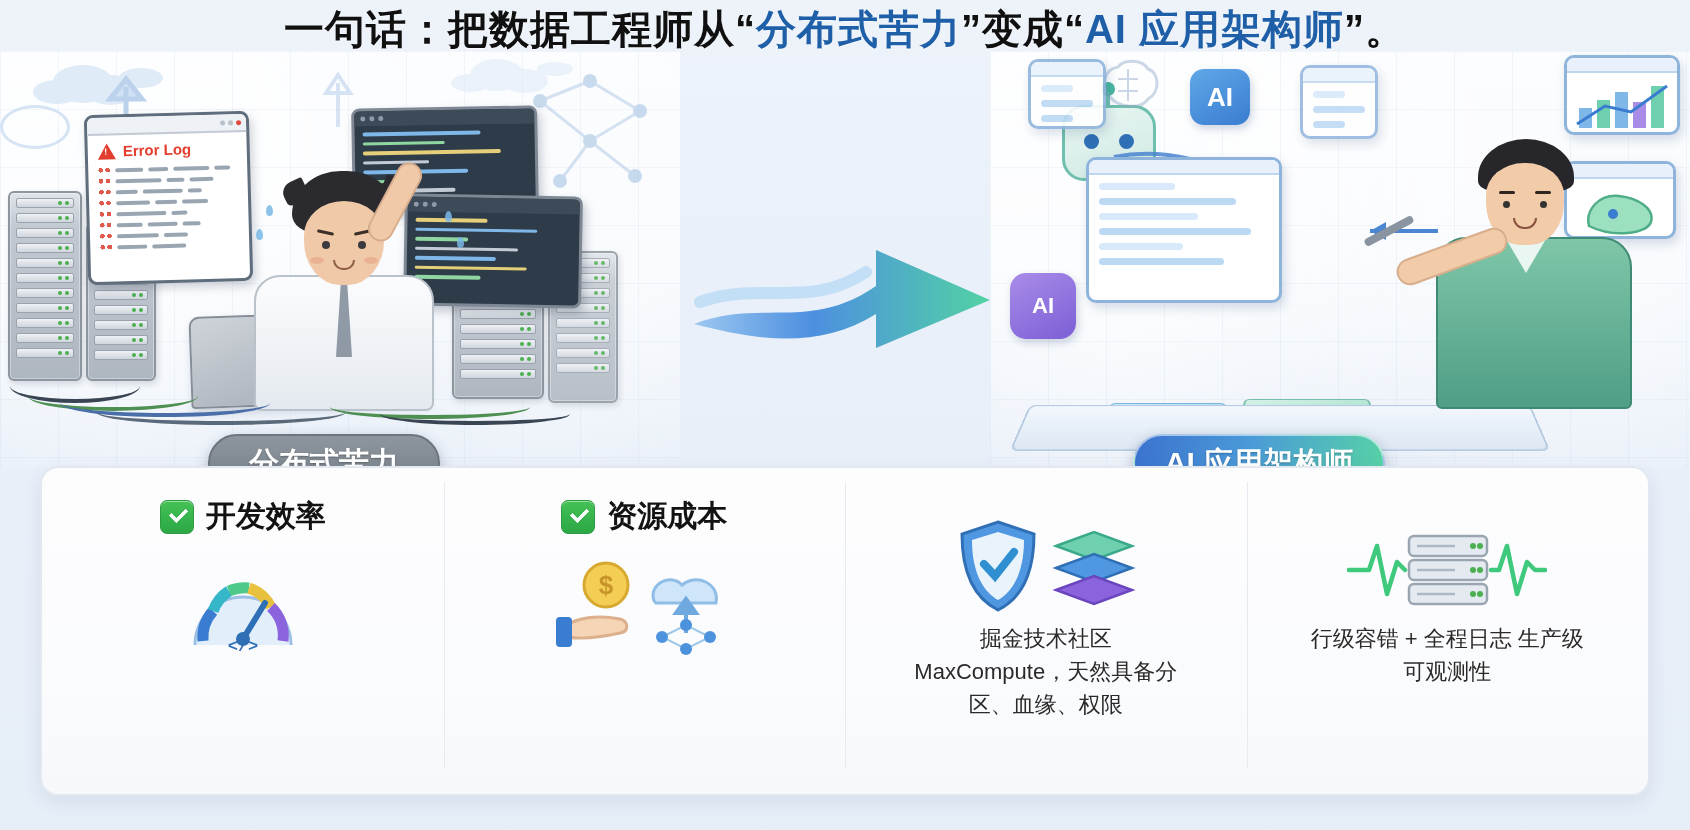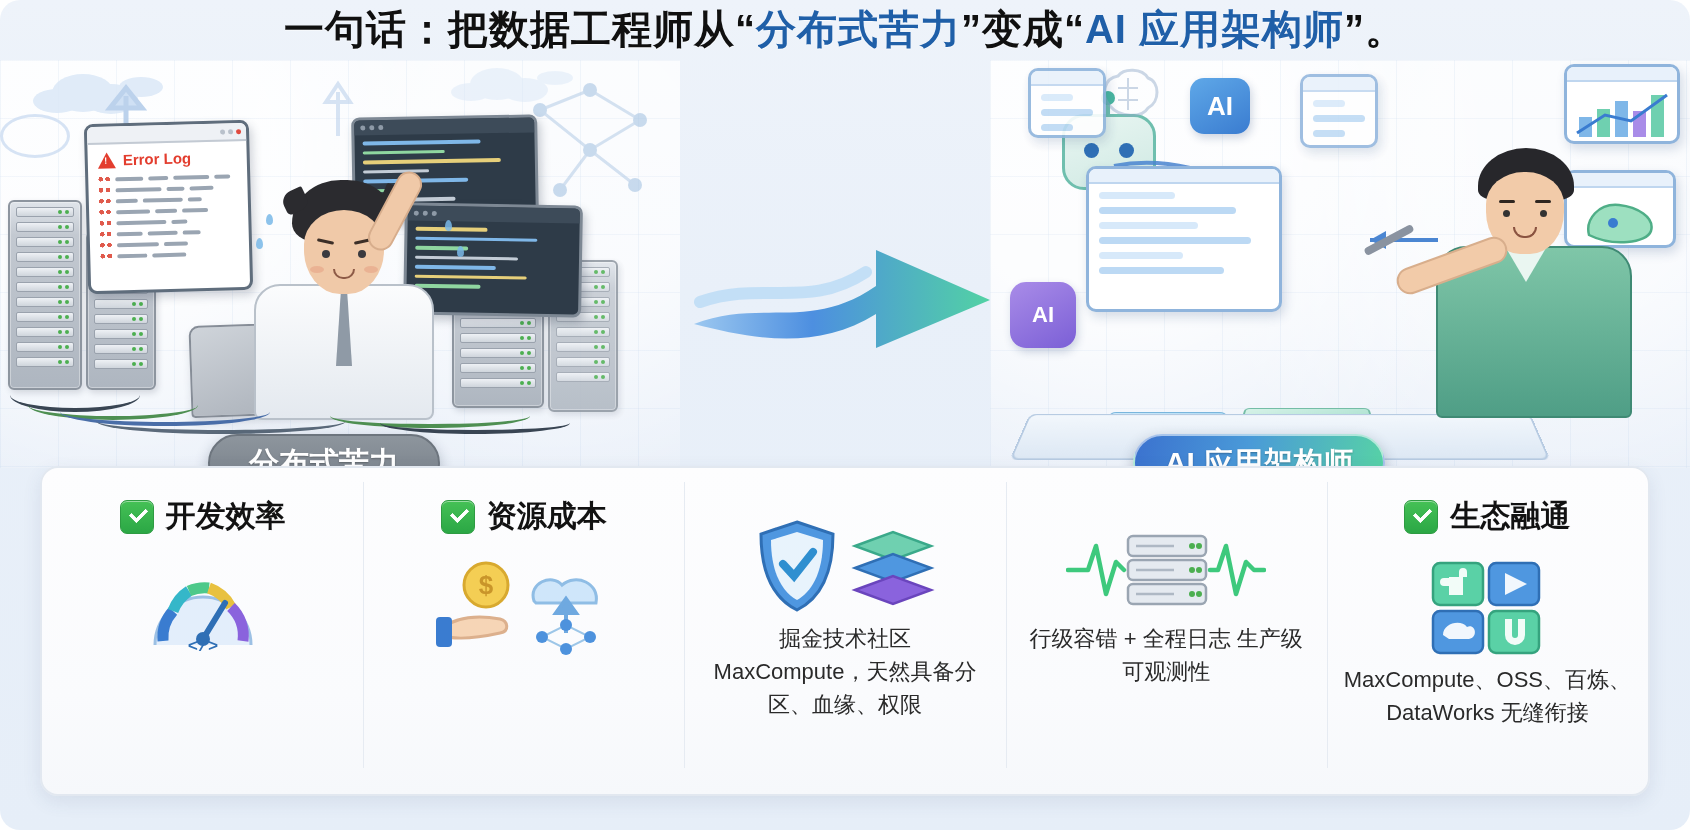--- a/index.html
+++ b/index.html
@@ -5,42 +5,41 @@
   * { box-sizing: border-box; margin: 0; padding: 0; }
   html, body {
     width: 1690px; height: 830px;
     font-family: "Liberation Sans", "DejaVu Sans", sans-serif;
     overflow: hidden;
   }
   #stage {
     position: relative;
     width: 1690px; height: 830px;
     background: linear-gradient(180deg,#eef3fa 0%, #e9f0f9 35%, #e6eef8 100%);
-    border-radius: 20px;
   }
 
   
   #title {
     position: absolute; top: 2px; left: 0; width: 1690px;
     text-align: center;
     font-size: 40px; font-weight: 700; letter-spacing: 1px;
     color: #101010; white-space: nowrap;
     line-height: 54px;
     text-shadow: 0 1px 0 rgba(255,255,255,.6);
   }
   #title .hl { color: #1f5fa8; }
   #title .q { color: #101010; }
 
   
   #illo {
     position: absolute; top: 48px; left: 0;
     width: 1690px; height: 420px;
     overflow: hidden;
   }
-  .half { position: absolute; top: 12px; height: 420px; }
+  .half { position: absolute; top: 3px; height: 420px; }
   .half.left  { left: 0;    width: 680px; }
   .half.right { right: 0;   width: 700px; }
 
   .bgwash {
     position:absolute; inset:0;
     background:
       radial-gradient(circle at 18% 22%, rgba(255,255,255,.85) 0 24%, rgba(255,255,255,0) 60%),
       radial-gradient(circle at 82% 26%, rgba(255,255,255,.7) 0 22%, rgba(255,255,255,0) 58%),
       linear-gradient(180deg,#f3f7fd 0%,#e7eef8 100%);
   }
@@ -692,34 +691,15 @@
                 <path d="M70 78 L108 78"></path>
             </g>
           </g>
           <path d="M2 54 L22 54 L30 30 L40 78 L50 46 L58 54" fill="none" stroke="#3ec97d" stroke-width="4.5" stroke-linecap="round" stroke-linejoin="round"></path>
           <path d="M144 54 L152 54 L160 30 L170 78 L180 46 L188 54 L198 54" fill="none" stroke="#3ec97d" stroke-width="4.5" stroke-linecap="round" stroke-linejoin="round"></path>
         </svg>
       </div>
       <div class="cdesc">行级容错 + 全程日志 生产级可观测性</div>
     </div>
 
-    <div class="card">
-      <div class="chead">
-        <span class="check"></span>
-        <span class="ctitle">生态融通</span>
-      </div>
-      <div class="cicon">
-        <svg width="120" height="100" viewBox="0 0 120 100">
-          <rect x="6" y="6" width="50" height="42" rx="7" fill="#5ad1a6" stroke="#35a37e" stroke-width="2.5"></rect>
-          <rect x="62" y="6" width="50" height="42" rx="7" fill="#4f97e0" stroke="#2f6fb5" stroke-width="2.5"></rect>
-          <rect x="6" y="54" width="50" height="42" rx="7" fill="#4f97e0" stroke="#2f6fb5" stroke-width="2.5"></rect>
-          <rect x="62" y="54" width="50" height="42" rx="7" fill="#5ad1a6" stroke="#35a37e" stroke-width="2.5"></rect>
-          <path d="M22 20 h10 v-5 a4 4 0 0 1 8 0 v5 h-4 v18 h-14 v-9 h-5 a4 4 0 0 1 0 -8 h5 z" fill="#fff" opacity=".92"></path>
-          <path d="M78 16 L100 27 L78 38 Z" fill="#fff" opacity=".92"></path>
-          <path d="M16 78 C16 66 34 62 40 70 C48 66 52 80 42 82 L22 82 Z" fill="#fff" opacity=".92"></path>
-          <path d="M78 62 v16 a10 10 0 0 0 20 0 v-16 h-7 v16 a3 3 0 0 1 -6 0 v-16 z" fill="#fff" opacity=".92"></path>
-        </svg>
-      </div>
-      <div class="cdesc">MaxCompute、OSS、百炼、DataWorks 无缝衔接</div>
-    </div>
   </div>
 
 </div>
 
 </body></html>

